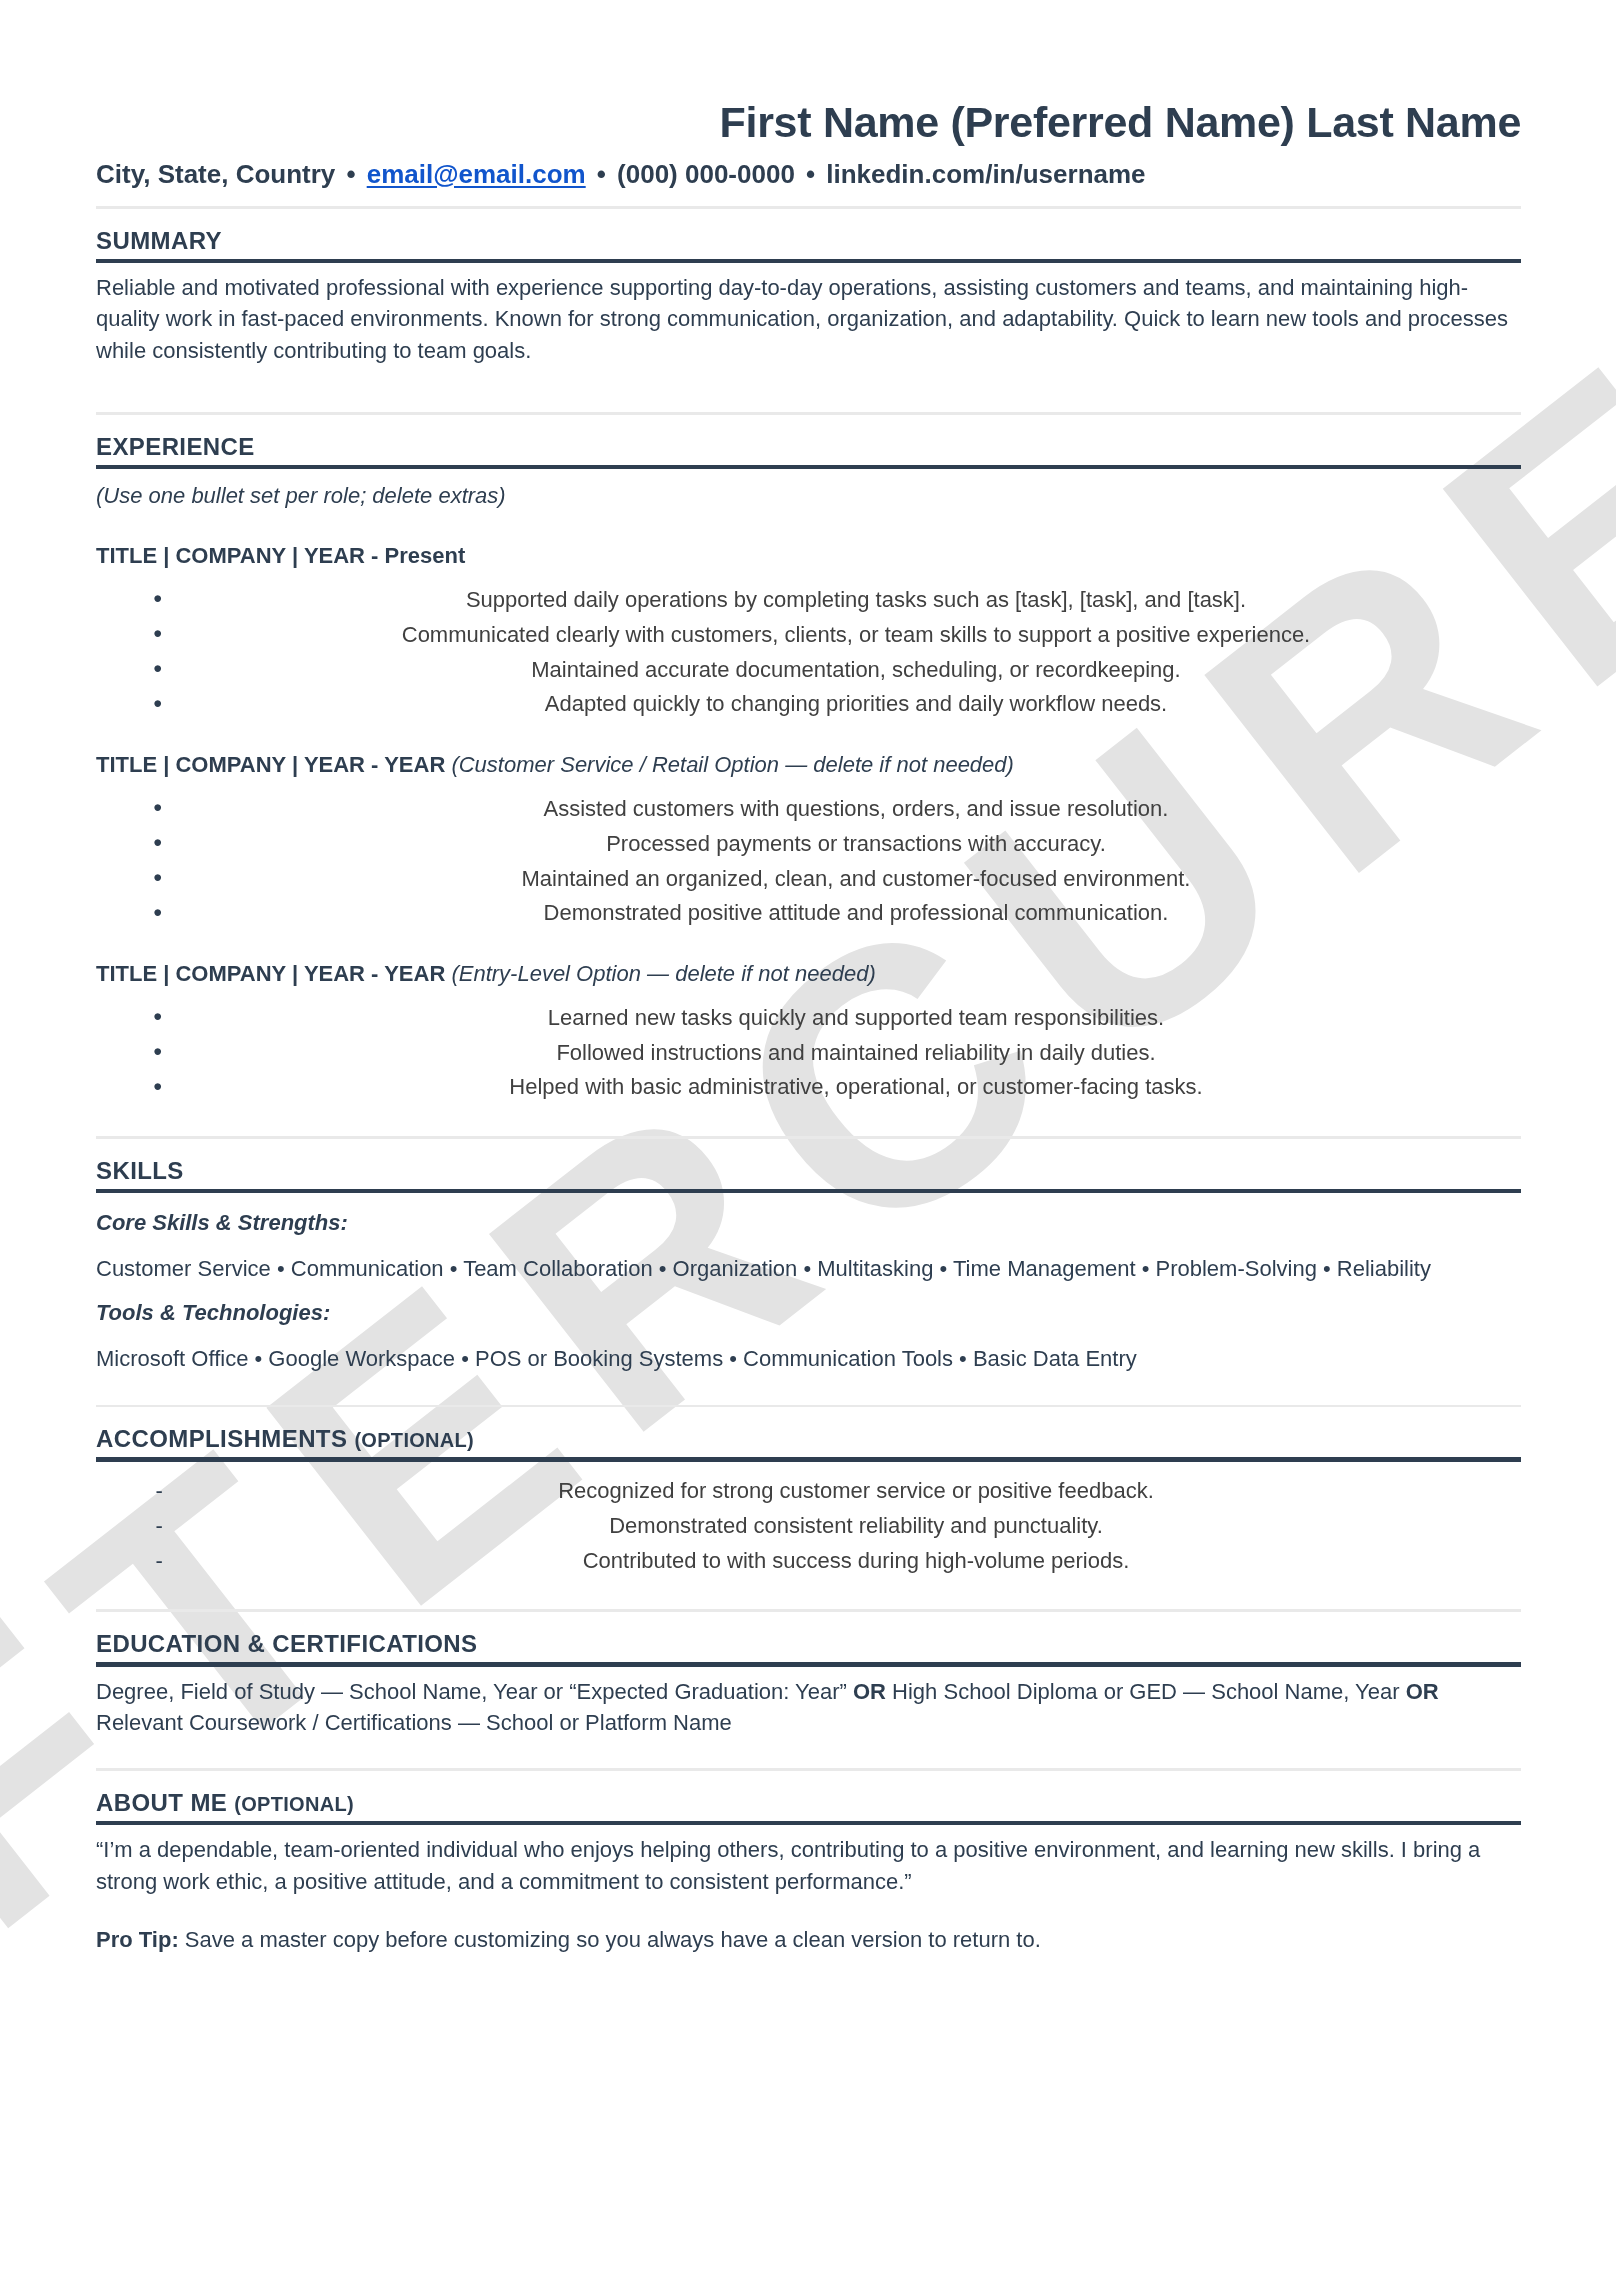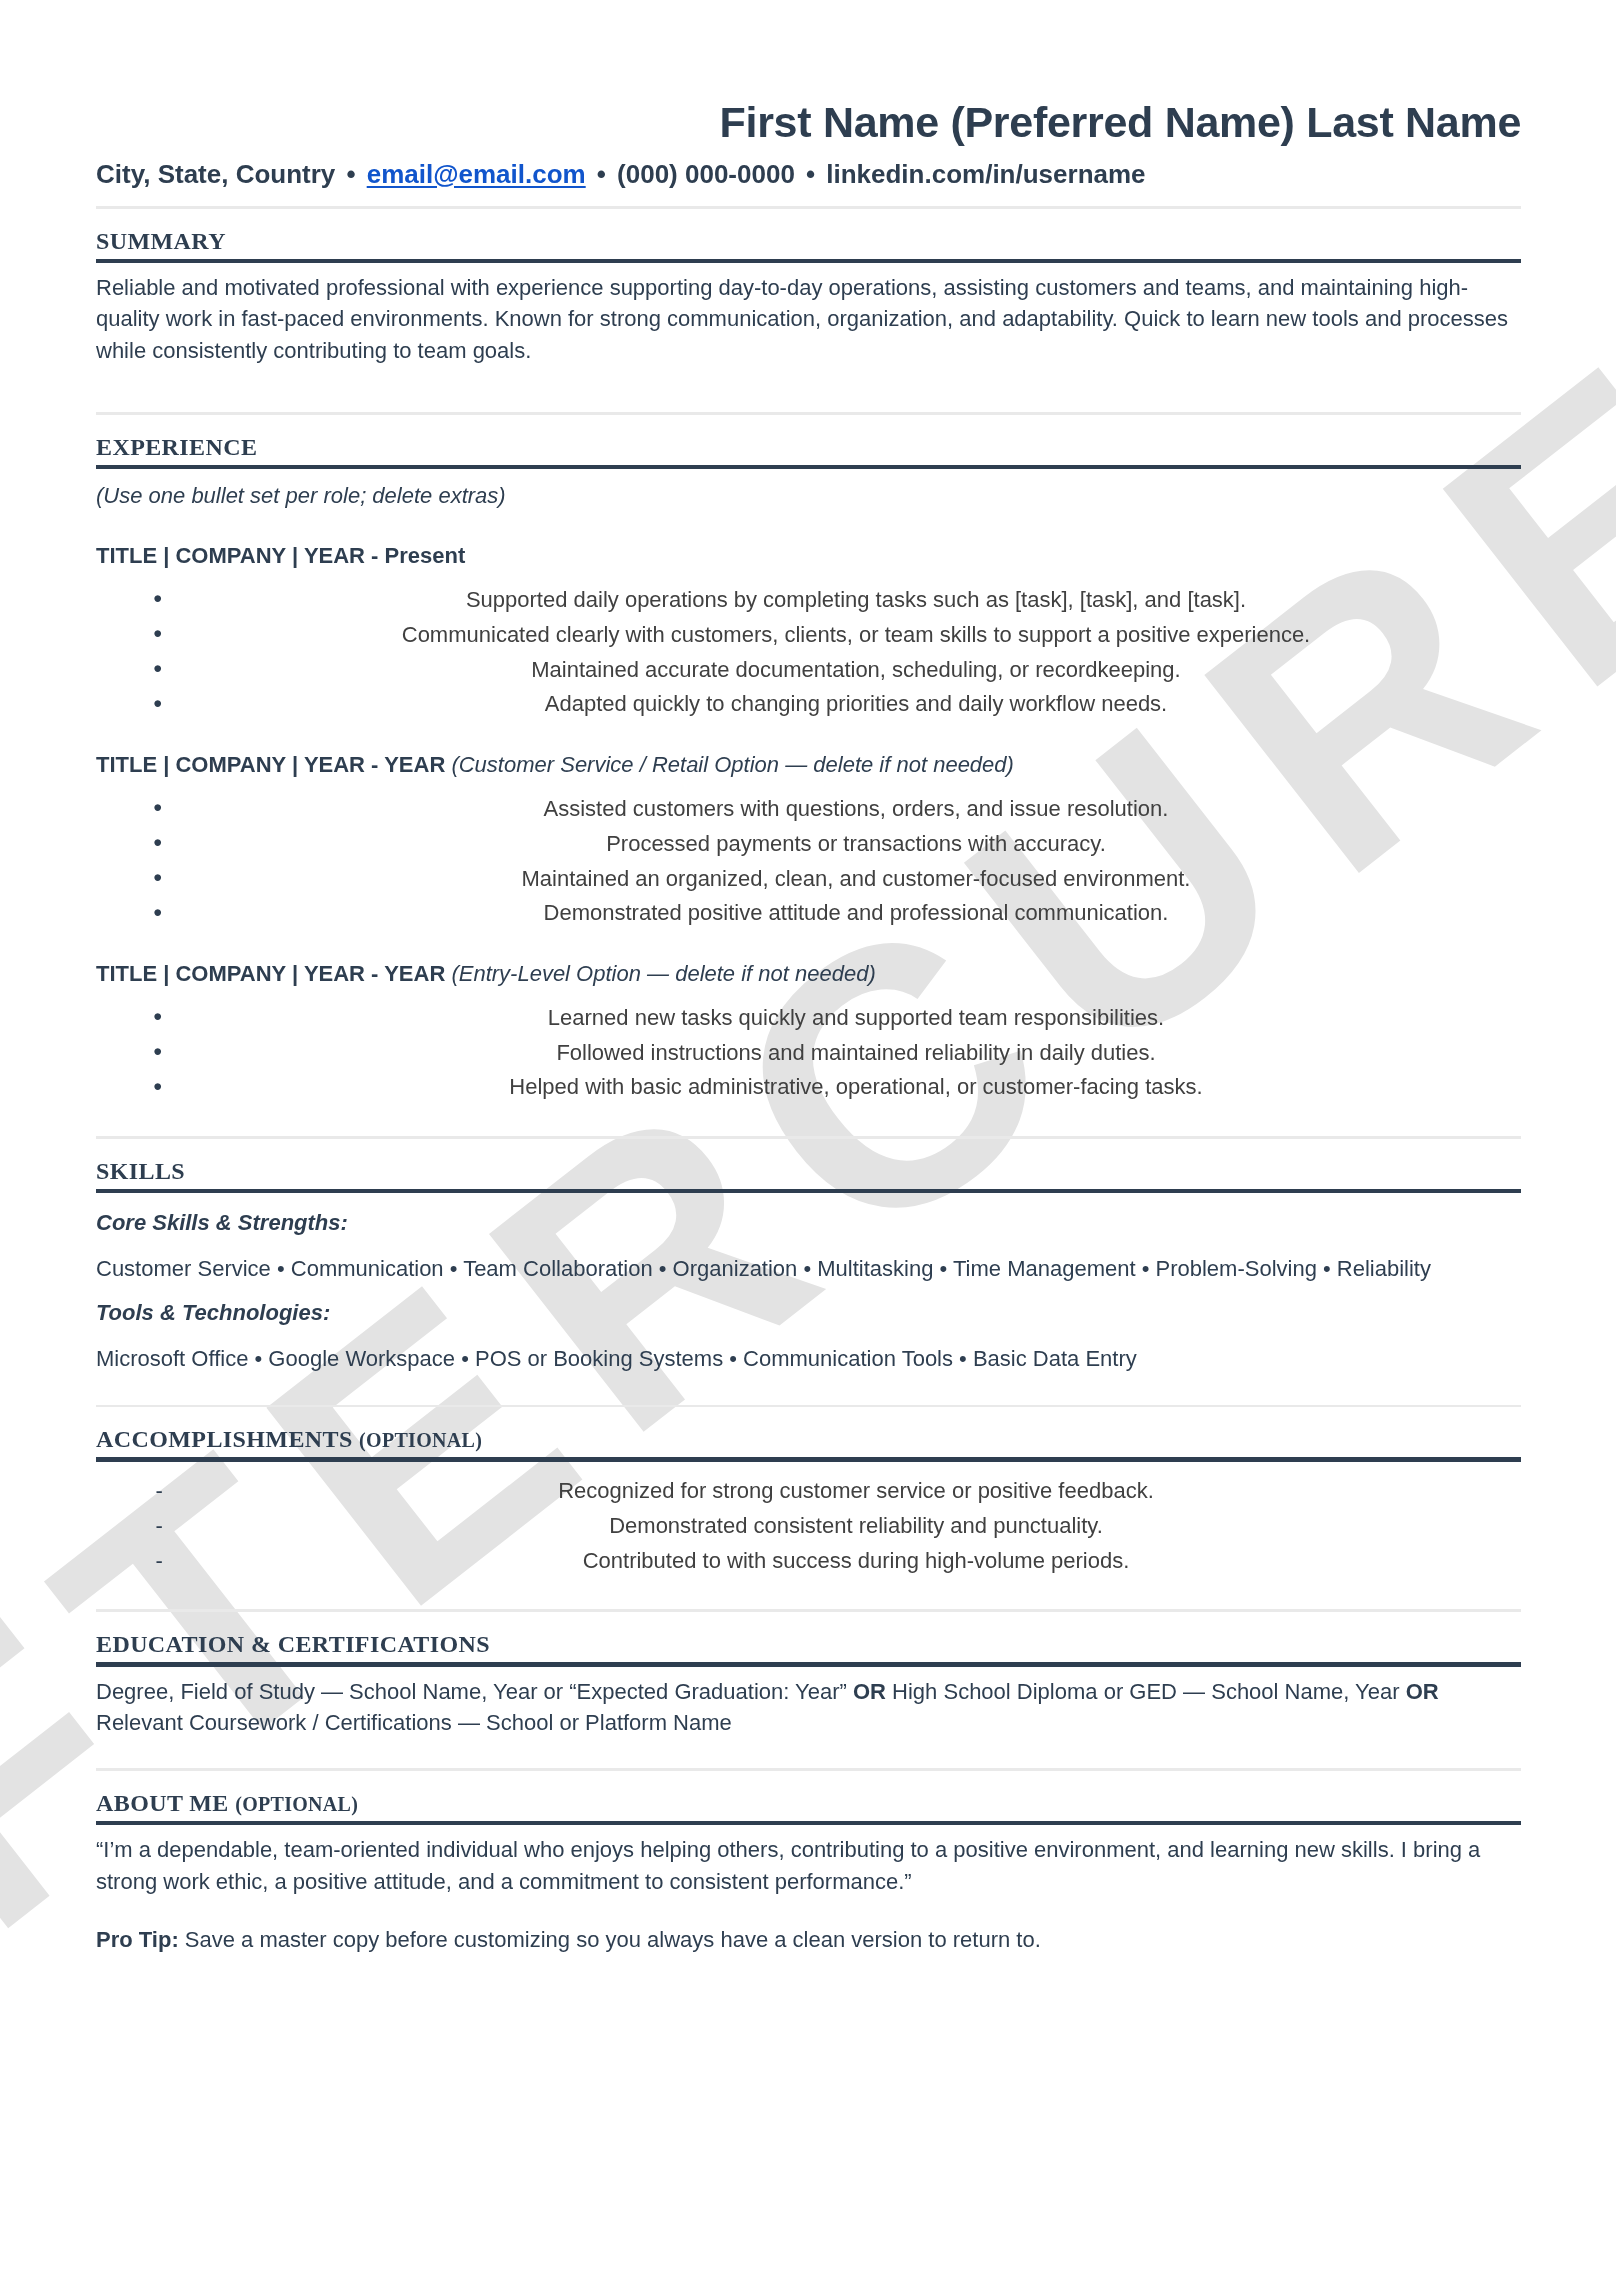--- a/index.html
+++ b/index.html
@@ -91,21 +91,20 @@
 
   
   .section { margin: 0; }
   .sec-title {
     font-size: 24px;
     font-weight: 700;
     letter-spacing: 0.4px;
     color: #2e3e50;
     margin: 18px 0 0 0;
     line-height: 1.2;
-    font-family: Liberation Serif, serif;
   }
   .sec-title .optional {
     font-size: 20px;
     font-weight: 700;
     letter-spacing: 0.3px;
   }
 
   .body-text {
     font-size: 22px;
     line-height: 1.42;

